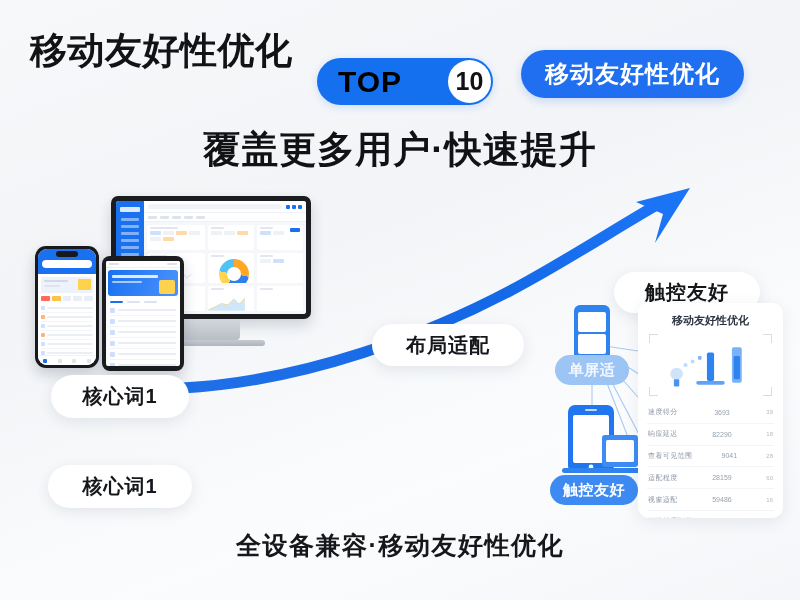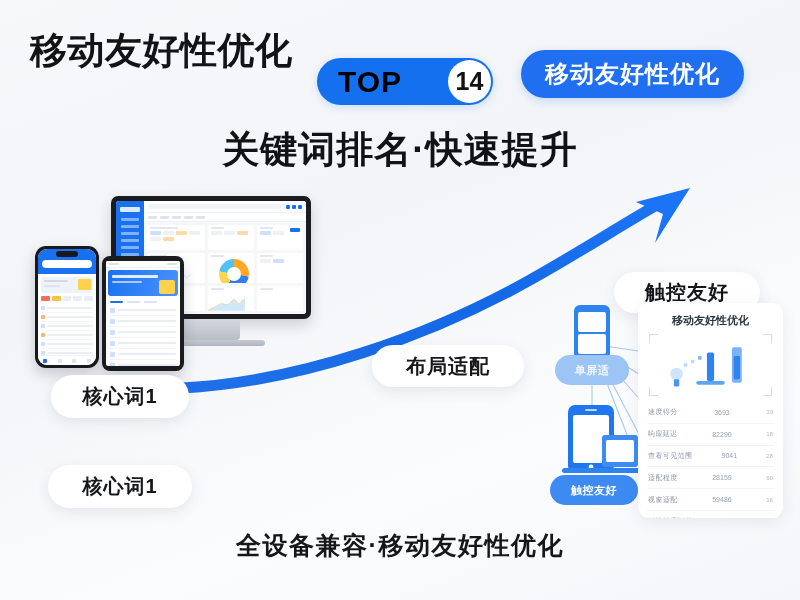--- a/index.html
+++ b/index.html
@@ -159,30 +159,30 @@
   .chip{
     position:absolute;border-radius:22px;background:#ffffff;
     color:#15171a;font-size:20px;font-weight:bold;letter-spacing:1px;
     display:flex;align-items:center;justify-content:center;
     box-shadow:0 4px 14px rgba(40,60,90,.10);
     white-space:nowrap;
   }
   .chip-kw1{left:51px;top:375px;width:138px;height:43px;}
   .chip-kw2{left:196px;top:417px;width:152px;height:45px;}
   .chip-kw3{left:48px;top:465px;width:144px;height:43px;}
-  .chip-layout{left:372px;top:345px;width:152px;height:42px;}
+  .chip-layout{left:372px;top:324px;width:152px;height:42px;}
   .chip-touch{left:614px;top:272px;width:146px;height:41px;}
 
   
   .illus{position:absolute;left:540px;top:300px;width:248px;height:222px;}
   .illus-svg{position:absolute;left:0;top:0;width:248px;height:222px;}
   .ill-pill{
     position:absolute;border-radius:15px;
     display:flex;align-items:center;justify-content:center;
-    font-size:11px;font-weight:bold;letter-spacing:.5px;white-space:nowrap;
+    font-size:15px;font-weight:bold;letter-spacing:.5px;white-space:nowrap;
   }
   .ill-pill.light{background:#9cc4f5;color:#f3f8ff;left:15px;top:55px;width:74px;height:30px;}
   .ill-pill.solid{background:#3d8bf2;color:#ffffff;left:10px;top:175px;width:88px;height:30px;}
 
   .scorecard{
     position:absolute;left:98px;top:3px;width:145px;height:215px;
     background:#ffffff;border-radius:11px;
     box-shadow:0 4px 16px rgba(40,60,90,.09);
     padding:10px 9px;box-sizing:border-box;overflow:hidden;
   }
@@ -210,26 +210,26 @@
 </style>
 </head>
 <body>
 
 <div class="stage">
 
   <div class="hdr-title">移动友好性优化</div>
 
   <div class="top-badge">
     <span class="tb-word">TOP</span>
-    <span class="tb-num">14</span>
+    <span class="tb-num">10</span>
   </div>
 
   <div class="hdr-pill">移动友好性优化</div>
 
-  <div class="hdr-sub">关键词排名·快速提升</div>
+  <div class="hdr-sub">覆盖更多用户·快速提升</div>
 
   <svg class="arrow-svg" viewBox="0 0 800 280">
     <defs>
       <linearGradient id="agrad" x1="0" y1="1" x2="1" y2="0">
         <stop offset="0%" stop-color="#1f6fe8"></stop>
         <stop offset="55%" stop-color="#1468e6"></stop>
         <stop offset="100%" stop-color="#1b74f5"></stop>
       </linearGradient>
     </defs>
     <path d="M182,238 C300,232 430,186 530,130 C580,102 620,76 655,56" stroke="url(#agrad)" stroke-width="11" fill="none" stroke-linecap="round"></path>

